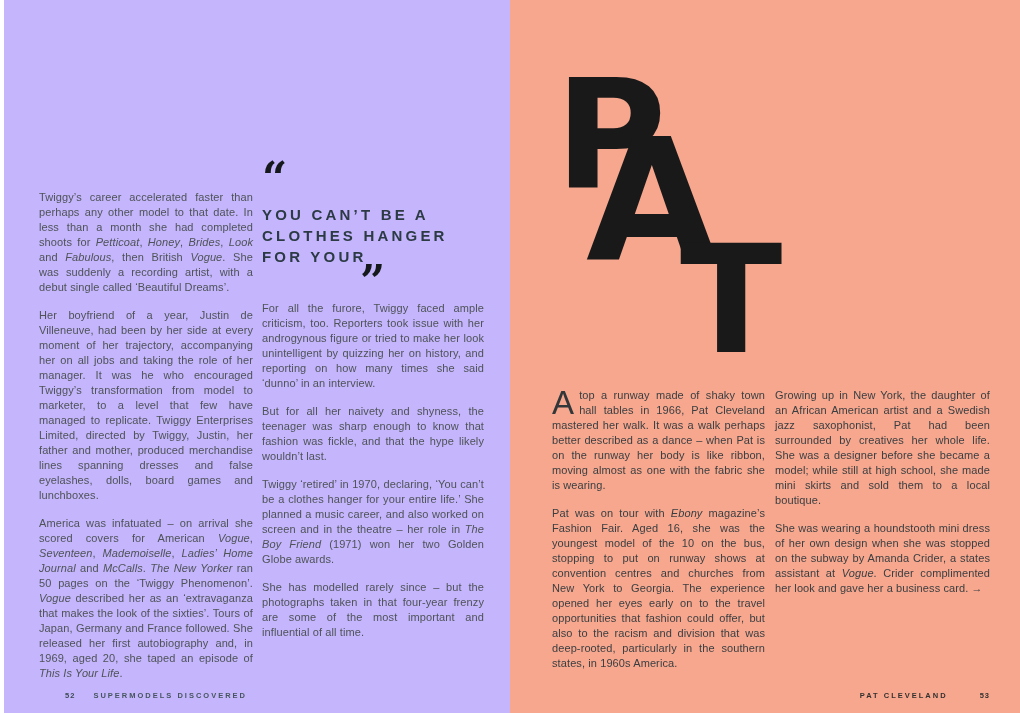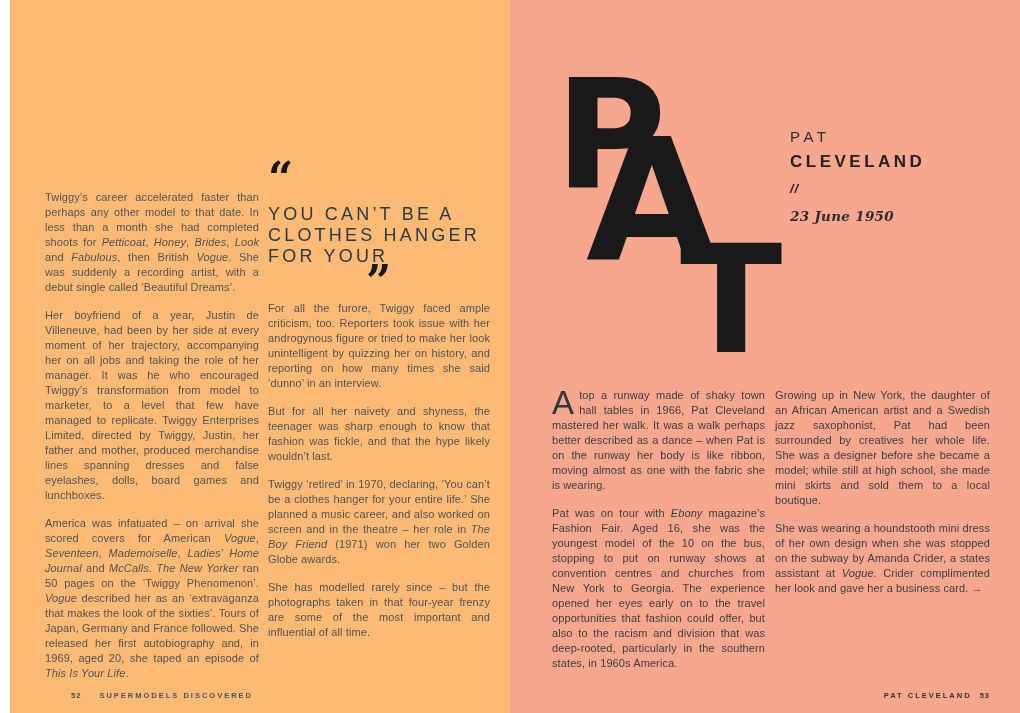--- a/index.html
+++ b/index.html
@@ -2,21 +2,21 @@
 <html><head>
 <meta charset="utf-8">
 <style>
   html,body{margin:0;padding:0;background:#e8e8e8;}
   #spread{
     position:relative;width:1020px;height:713px;overflow:hidden;
     font-family:"Liberation Sans",sans-serif;background:#ffffff;
   }
   
   .page{position:absolute;top:0;height:713px;}
-  #left-page{left:10px;width:606px;background:#fdba74;}
+  #left-page{left:4px;width:606px;background:#c4b5fd;}
   #right-page{left:510px;width:510px;background:#F6A78E;}
 
   
   .col{position:absolute;}
   .para{
     margin:0 0 13px 0;font-size:11px;line-height:15px;
     text-align:justify;color:#4e5356;letter-spacing:.1px;
   }
   #right-page .para{color:#3a3e41;}
   .para em{font-style:italic;}
@@ -29,21 +29,21 @@
   #l-col1{left:35px;top:190px;width:214px;}
   #l-col2{left:258px;top:160px;width:222px;}
 
   
   .q-mark{
     font-family:"DejaVu Serif",serif;font-weight:bold;color:#15191c;
     font-size:44px;line-height:38px;height:44px;
   }
   .q-mark.close{height:34px;line-height:30px;padding-left:98px;}
   .q-line{
-    font-size:18px;font-weight:normal;letter-spacing:3.2px;
+    font-size:15px;font-weight:bold;letter-spacing:3.2px;
     line-height:21px;color:#2c3a44;white-space:nowrap;
   }
   #l-col2 .para:first-of-type{margin-top:0;}
   #quote-block{margin-bottom:0;}
 
   
   .big-letter{
     position:absolute;font-family:"DejaVu Sans",sans-serif;font-weight:bold;
     color:#191919;line-height:1;
   }
@@ -67,21 +67,21 @@
 
   
   .footer{
     position:absolute;bottom:13px;font-size:7.5px;letter-spacing:2px;
     color:#3c4a52;white-space:nowrap;padding-left:28px;
   }
   #left-footer{left:33px;}
   #right-footer{right:30px;color:#33302e;}
   .page-num{font-weight:bold;letter-spacing:1px;}
   #left-footer .page-num{margin-right:14px;}
-  #right-footer .page-num{margin-left:4px;}
+  #right-footer .page-num{margin-left:28px;}
   .footer .f-label{font-weight:bold;color:#46555e;}
   #right-footer .f-label{color:#33302e;}
 </style>
 </head>
 <body>
 
 <div id="spread">
 
   <div class="page" id="left-page">
 
@@ -114,26 +114,20 @@
       <span class="f-label">SUPERMODELS DISCOVERED</span>
     </div>
   </div>
 
   <div class="page" id="right-page" style="background: rgb(246, 167, 142);">
 
     <span class="big-letter" id="bl-p" style="color: rgb(25, 25, 25);">P</span>
     <span class="big-letter" id="bl-a" style="color: rgb(25, 25, 25);">A</span>
     <span class="big-letter" id="bl-t" style="color: rgb(25, 25, 25);">T</span>
 
-    <div id="name-block">
-      <div id="first-name">PAT</div>
-      <div id="last-name">CLEVELAND</div>
-      <div id="name-slashes">//</div>
-      <div id="birth-date">23 June 1950</div>
-    </div>
 
     <div class="col" id="r-col1">
         <p class="para"><span class="dropcap">A</span><span>top a runway made of shaky town hall tables in 1966, Pat Cleveland mastered her walk. It was a walk perhaps better described as a dance – when Pat is on the runway her body is like ribbon, moving almost as one with the fabric she is wearing.</span></p>
         <p class="para"><span>Pat was on tour with </span><em>Ebony</em><span> magazine’s Fashion Fair. Aged 16, she was the youngest model of the 10 on the bus, stopping to put on runway shows at convention centres and churches from New York to Georgia. The experience opened her eyes early on to the travel opportunities that fashion could offer, but also to the racism and division that was deep-rooted, particularly in the southern states, in 1960s America.</span></p>
       </div>
     <div class="col" id="r-col2">
         <p class="para"><span>Growing up in New York, the daughter of an African American artist and a Swedish jazz saxophonist, Pat had been surrounded by creatives her whole life. She was a designer before she became a model; while still at high school, she made mini skirts and sold them to a local boutique.</span></p>
         <p class="para"><span>She was wearing a houndstooth mini dress of her own design when she was stopped on the subway by Amanda Crider, a states assistant at </span><em>Vogue</em><span>. Crider complimented her look and gave her a business card. </span><span>→</span></p>
       </div>
 

